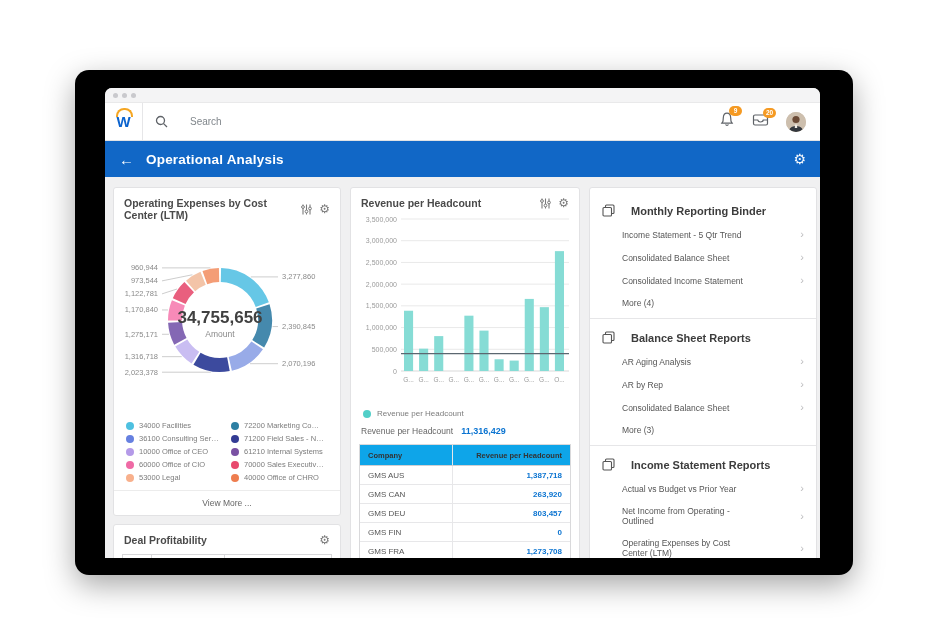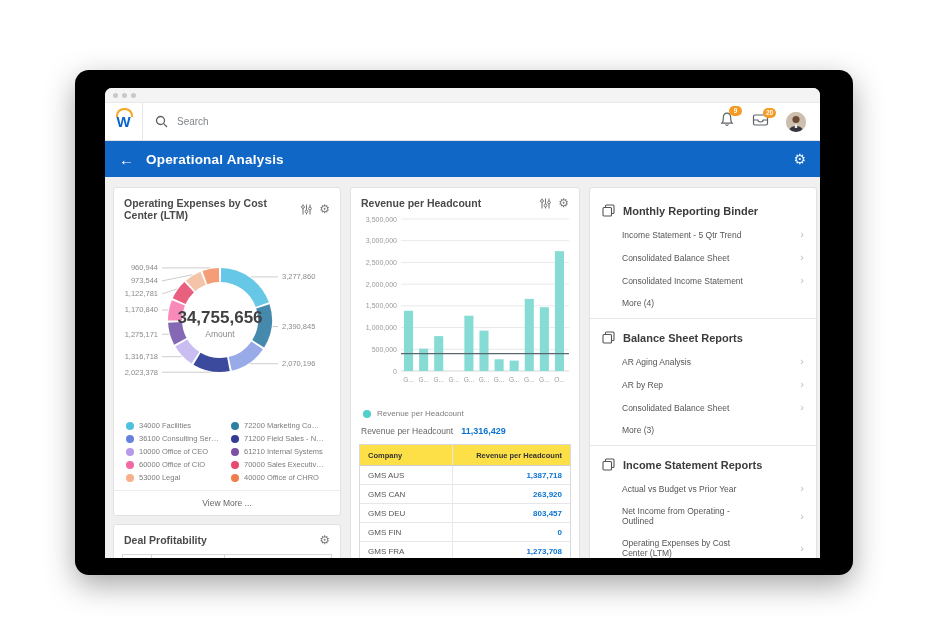--- a/index.html
+++ b/index.html
@@ -7,21 +7,21 @@
   .frame{position:absolute;left:75px;top:70px;width:778px;height:505px;background:#000;border-radius:14px;box-shadow:0 10px 30px rgba(0,0,0,.35);}
   .window{position:absolute;left:30px;top:18px;width:715px;height:470px;background:#fff;border-radius:7px 7px 0 0;overflow:hidden;}
   
   .titlebar{height:14px;background:#f4f4f5;display:flex;align-items:center;padding-left:8px;gap:4px;border-bottom:1px solid #e9e9ea;}
   .tdot{width:5px;height:5px;border-radius:50%;background:#c9c9cd;}
   
   .topnav{height:37px;background:#fff;border-bottom:1px solid #e2e3e5;display:flex;align-items:center;}
   .logo-box{width:37px;height:37px;display:flex;align-items:center;justify-content:center;border-right:1px solid #e6e6e8;}
   .wd-logo{position:relative;color:#0b63ce;font-weight:700;font-size:15px;line-height:1;}
   .wd-logo::before{content:"";position:absolute;left:0px;top:-6px;width:13px;height:7px;border:2px solid #f5a623;border-bottom:none;border-radius:8px 8px 0 0;}
-  .searchwrap{display:flex;align-items:center;gap:7px;padding-left:12px;flex:1;}
+  .searchwrap{display:flex;align-items:center;gap:20px;padding-left:12px;flex:1;}
   .search-input{border:none;outline:none;font-size:10px;color:#5f6368;width:200px;font-family:"Liberation Sans",sans-serif;background:transparent;}
   .search-input::placeholder{color:#80868b;}
   .nav-right{display:flex;align-items:center;gap:17px;padding-right:14px;}
   .icon-badge{position:relative;}
   .badge{position:absolute;top:-5px;right:-7px;background:#f59a23;color:#fff;font-size:6.5px;font-weight:700;border-radius:7px;min-width:9px;height:10px;line-height:10px;text-align:center;padding:0 2px;}
   .avatar{width:20px;height:20px;border-radius:50%;overflow:hidden;background:#cdbfae;}
   
   .bluebar{height:36px;background:#1167c6;display:flex;align-items:center;color:#fff;padding:0 14px;gap:12px;}
   .backarrow{font-size:15px;line-height:1;cursor:pointer;}
   .bluetitle{font-size:13.5px;font-weight:700;flex:1;letter-spacing:.2px;}
@@ -49,30 +49,30 @@
   .deal-c3{flex:1;text-align:center;font-size:7.5px;font-weight:700;color:#444;line-height:13px;}
   
   .p-rev{width:230px;}
   .rev-legend{display:flex;align-items:center;gap:6px;padding:2px 12px;}
   .rev-legend .lg-txt{font-size:8px;}
   .rev-total{display:flex;align-items:center;gap:8px;padding:6px 12px 6px 10px;}
   .rev-total-label{font-size:8.5px;color:#666;}
   .rev-total-value{font-size:9px;color:#0b74d1;font-weight:700;}
   .rev-table{margin:2px 8px 0 8px;border:1px solid #d9d9db;border-bottom:none;}
   .rt-row{display:flex;border-bottom:1px solid #e7e7e9;height:18px;align-items:center;}
-  .rt-head{background:#fde047;border-bottom:1px solid #cfcfd2;height:20px;}
+  .rt-head{background:#0ea5e9;border-bottom:1px solid #cfcfd2;height:20px;}
   .rt-c1{width:84px;padding-left:8px;font-size:8px;color:#555;border-right:1px solid #e7e7e9;align-self:stretch;display:flex;align-items:center;}
   .rt-c2{flex:1;text-align:right;padding-right:8px;font-size:8px;color:#0b74d1;font-weight:700;}
   .rt-head .rt-c1{font-size:7.5px;font-weight:700;color:#333;}
   .rt-head .rt-c2{font-size:7.5px;font-weight:700;color:#333;}
   
   .p-reports{width:228px;padding:4px 0 6px 0;}
   .rp-section{padding:6px 0 2px 0;}
   .rp-section + .rp-section{border-top:1px solid #e6e6e8;}
-  .rp-title{display:flex;align-items:center;gap:8px;padding:6px 12px;font-size:11px;font-weight:700;color:#3c3c3c;}
+  .rp-title{display:flex;align-items:center;gap:16px;padding:6px 12px;font-size:11px;font-weight:700;color:#3c3c3c;}
   .rp-item{display:flex;align-items:center;padding:6px 12px 6px 32px;font-size:8.5px;color:#555;cursor:pointer;gap:46px;}
   .rp-item span.lbl{flex:1;}
   .chev{color:#bcbcbe;font-size:11px;line-height:1;}
   .rp-more{padding:6px 12px 8px 32px;font-size:8.5px;color:#555;cursor:pointer;}
   svg text{font-family:"Liberation Sans",sans-serif;}
 </style>
 </head>
 <body>
 
 <div class="stage">

